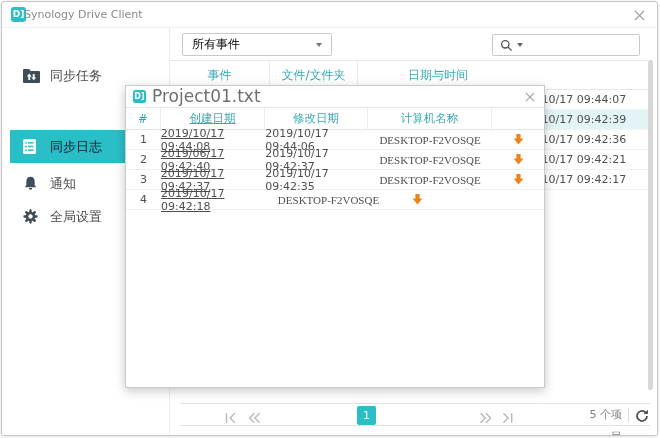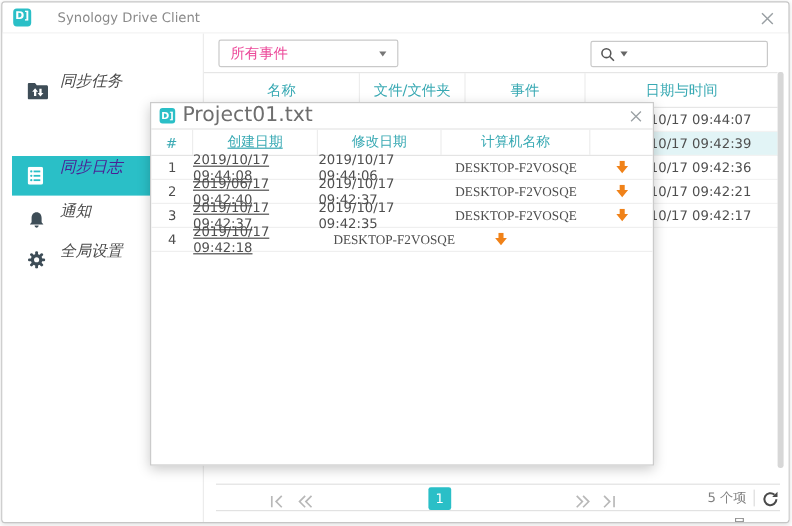--- a/index.html
+++ b/index.html
@@ -4,35 +4,35 @@
 <style>
   * { margin:0; padding:0; box-sizing:border-box; }
   html,body { width:660px; height:438px; background:#fff; font-family:"DejaVu Sans","Liberation Sans",sans-serif; }
   .window { position:absolute; left:1px; top:1px; width:657px; height:435px; background:#fff;
             border:1px solid #c6c6c6; border-radius:3px; box-shadow:0 1px 4px rgba(0,0,0,.12); overflow:hidden; }
 
   
   .titlebar { position:absolute; left:0; top:0; width:100%; height:26px; border-bottom:1px solid #f0f0f0; }
   .logo { position:absolute; left:9px; top:5px; width:15px; height:15px; background:#2abfc7; border-radius:3px;
           color:#fff; font-size:9px; font-weight:bold; text-align:center; line-height:15px; }
-  .win-title { position:absolute; left:46px; top:0; line-height:26px; font-size:11px; color:#8a8a8a; }
+  .win-title { position:absolute; left:22px; top:0; line-height:26px; font-size:11px; color:#8a8a8a; }
   .win-close { position:absolute; right:8px; top:3px; width:20px; height:20px; display:flex; align-items:center; justify-content:center; cursor:pointer; }
 
   
   .sidebar { position:absolute; left:0; top:26px; width:168px; bottom:0; border-right:1px solid #ececec; background:#fff; }
-  .side-item { position:absolute; left:8px; width:160px; height:33px; display:flex; cursor:pointer;font-style:italic; }
+  .side-item { position:absolute; left:8px; width:160px; height:33px; display:flex; align-items:center; cursor:pointer; }
   .side-item .ic { width:18px; margin-left:13px; display:flex; align-items:center; }
   .side-item .lbl { margin-left:9px; font-size:13px; color:#4a4a4a; }
   .side-item.selected { background:#2abfc7; }
-  .side-item.selected .lbl { color:#4c1d95; }
+  .side-item.selected .lbl { color:#0f172a; }
 
   
   .content { position:absolute; left:168px; top:26px; width:489px; bottom:0; background:#fff; }
   .dropdown { position:absolute; left:12px; top:5px; width:150px; height:23px; border:1px solid #c9c9c9; border-radius:2px;
-              font-size:12px; color:#ec4899; line-height:21px; padding-left:9px; cursor:pointer; }
+              font-size:12px; color:#000000; line-height:21px; padding-left:9px; cursor:pointer; }
   .caret { position:absolute; right:9px; top:9px; width:0; height:0; border-left:3.5px solid transparent;
            border-right:3.5px solid transparent; border-top:4.5px solid #777; }
   .searchbox { position:absolute; left:322px; top:6px; width:148px; height:22px; border:1px solid #c9c9c9; border-radius:2px;
                display:flex; align-items:center; padding-left:7px; }
   .searchbox .s-caret { width:0; height:0; border-left:3px solid transparent; border-right:3px solid transparent;
                border-top:4px solid #666; margin-left:4px; }
   .searchbox input { border:0; outline:none; flex:1; height:18px; font-size:11px; margin-left:5px; min-width:10px; background:transparent; }
 
   .thead { position:absolute; left:0; top:32px; width:478px; height:30px; border-top:1px solid #e6e6e6; border-bottom:1px solid #e6e6e6; display:flex; }
   .thead .th { display:flex; align-items:center; justify-content:center; font-size:12px; color:#38a9b3; border-right:1px solid #ededed; cursor:pointer; }
@@ -146,23 +146,22 @@
     <div class="searchbox">
       <svg width="13" height="13" viewBox="0 0 13 13">
         <circle cx="5.3" cy="5.3" r="3.7" stroke="#555" stroke-width="1.3" fill="none"></circle>
         <line x1="8.1" y1="8.1" x2="11.6" y2="11.6" stroke="#555" stroke-width="1.3"></line>
       </svg>
       <span class="s-caret"></span>
       <input value="" style="">
     </div>
 
     <div class="thead">
-      <div class="th" style="width:130px">名称</div>
+      <div class="th" style="width:100px">事件</div>
       <div class="th" style="width:88px">文件/文件夹</div>
-      <div class="th" style="width:100px">事件</div>
       <div class="th" style="width:160px">日期与时间</div>
     </div>
 
     <div class="rows">
       <div class="trow">
         <div class="dcell">2019/10/17 09:44:07</div>
       </div>
       <div class="trow selected">
         <div class="dcell">2019/10/17 09:42:39</div>
       </div>

